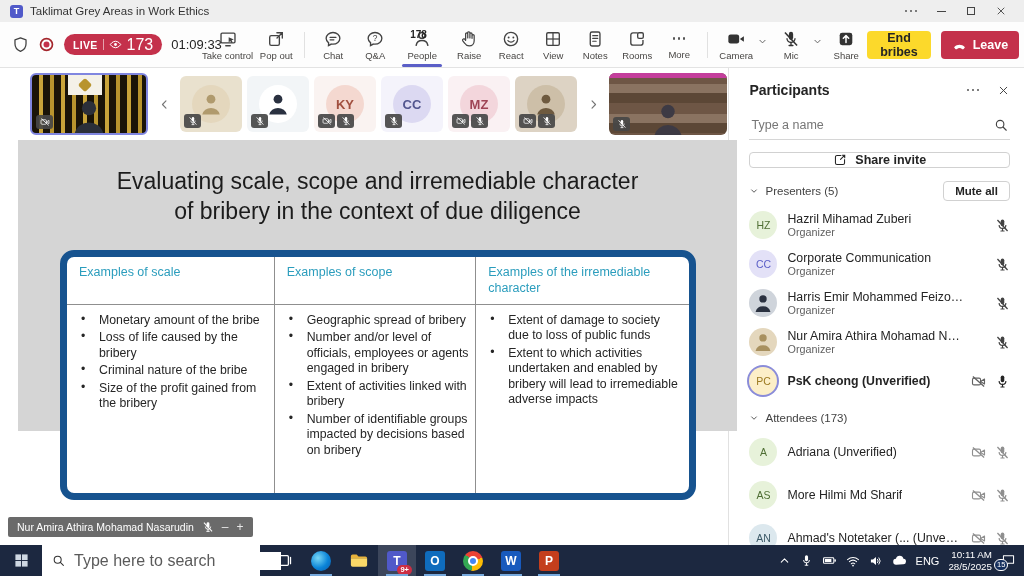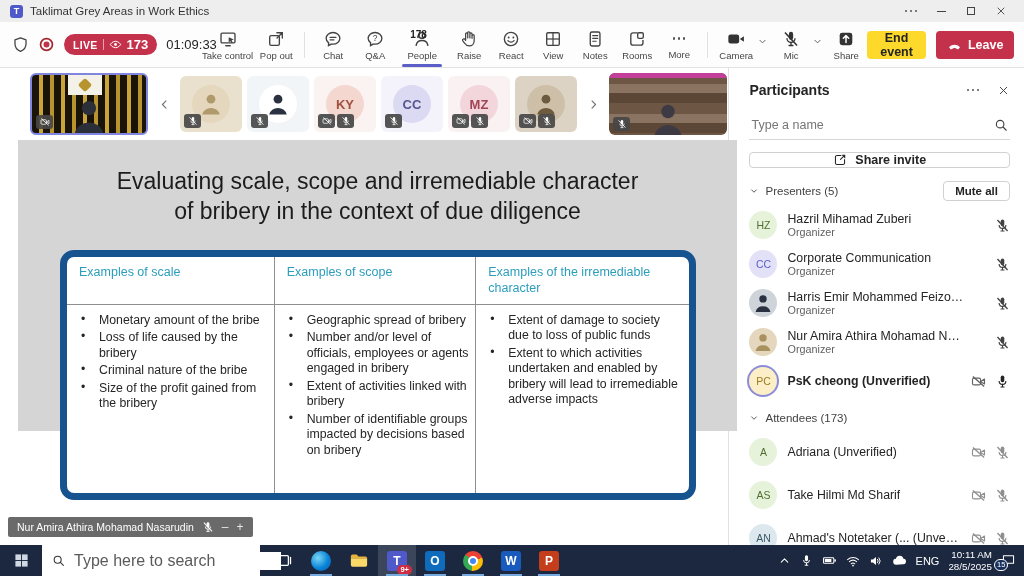--- a/index.html
+++ b/index.html
@@ -17,21 +17,21 @@
   .dots3 i { width:2.5px; height:2.5px; border-radius:50%; background:#555; }
   .min-glyph { width:9px; height:1px; background:#444; }
   .max-glyph { width:8px; height:8px; border:1px solid #444; }
 
   
   .toolbar { height:46px; background:#fdfdfd; border-bottom:1px solid #e3e3e3; display:flex; align-items:center; padding:0 12px; flex:0 0 46px; }
   .tb-left { display:flex; align-items:center; gap:9px; width:188px; }
   .live-pill { background:#c4314b; color:#fff; border-radius:11px; height:21px; display:flex; align-items:center; gap:5px; padding:0 9px; }
   .live-pill .lbl { font-size:10.5px; font-weight:bold; letter-spacing:.3px; }
   .live-pill .sep { width:1px; height:11px; background:rgba(255,255,255,.55); }
-  .live-pill .cnt { font-size:13px; font-weight:bold; }
+  .live-pill .cnt { font-size:16px; font-weight:normal; }
   .timer { font-size:13px; color:#242424; }
   .tb-btns { display:flex; align-items:flex-start; }
   .tbtn { display:flex; flex-direction:column; align-items:center; gap:2px; min-width:42px; padding:2px 2px 0; color:#424242; position:relative; cursor:pointer; }
   .tbtn .lab { font-size:9.5px; color:#484644; white-space:nowrap; }
   .tbtn .cnt-badge { position:absolute; top:1px; left:14px; font-size:10px; font-weight:bold; color:#242424; }
   .tbtn.active::after { content:""; position:absolute; bottom:-6px; left:6px; right:6px; height:3px; border-radius:2px; background:#5b5fc7; }
   .vdiv { width:1px; height:26px; background:#e1e1e1; margin:0 7px; align-self:center; }
   .chev-sm { color:#616161; margin:8px 2px 0 0; }
   .tb-right { margin-left:auto; display:flex; align-items:center; gap:10px; }
   .btn-end { background:#fcd92b; border-radius:4px; height:28px; padding:0 13px; font-size:12.5px; font-weight:bold; color:#242424; display:flex; align-items:center; }
@@ -454,21 +454,21 @@
         <span>
             <svg width="18" height="18" viewBox="0 0 16 16">
               <use href="#s-sharefill"></use>
             </svg>
           </span>
         <span class="lab">Share</span>
       </div>
     </div>
 
     <div class="tb-right">
-      <button class="btn-end" style="border:none;cursor:pointer">End event</button>
+      <button class="btn-end" style="border:none;cursor:pointer">End bribes</button>
       <button class="btn-leave" style="border:none;cursor:pointer">
         <span>
             <svg width="15" height="15" viewBox="0 0 16 16">
               <use href="#s-phone"></use>
             </svg>
           </span>
         <span>Leave</span>
       </button>
     </div>
   </div>
@@ -810,21 +810,21 @@
               <svg width="15" height="15" viewBox="0 0 16 16">
                 <use href="#s-micoff"></use>
               </svg>
             </span>
         </div>
       </div>
 
       <div class="prow" style="margin-top:13px">
         <span class="avatar av-as">AS</span>
         <div class="ptxt">
-            <div class="nm">Take Hilmi Md Sharif</div>
+            <div class="nm">More Hilmi Md Sharif</div>
           </div>
         <div class="ricons lite">
           <span>
               <svg width="15" height="15" viewBox="0 0 16 16">
                 <use href="#s-camoff"></use>
               </svg>
             </span>
           <span>
               <svg width="15" height="15" viewBox="0 0 16 16">
                 <use href="#s-micoff"></use>

